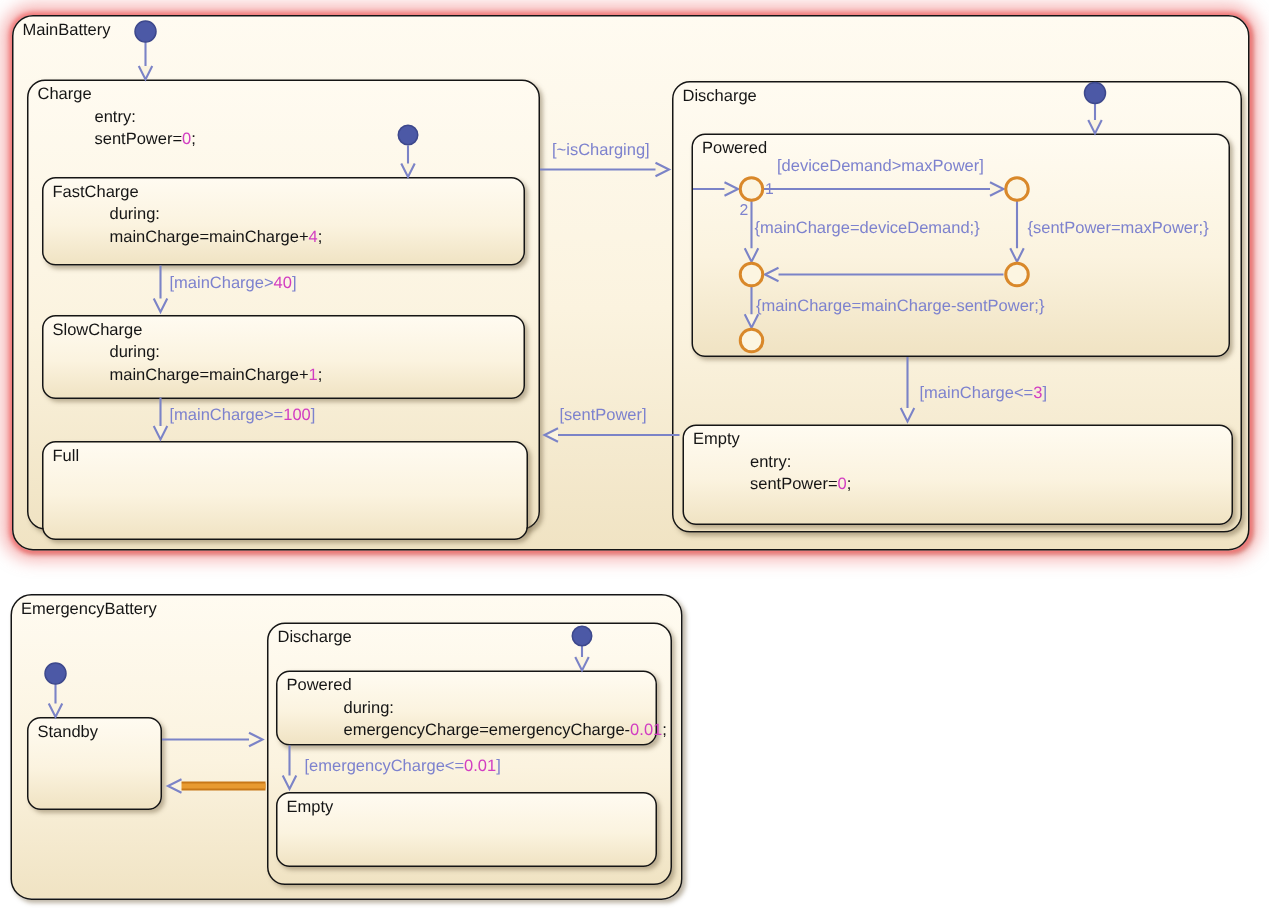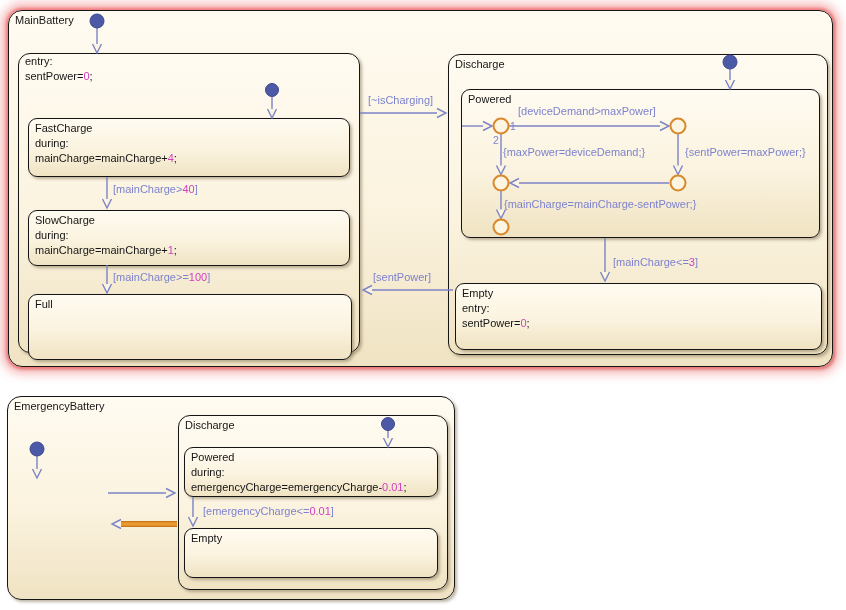--- a/index.html
+++ b/index.html
@@ -19,41 +19,42 @@
     box-shadow:0 0 3px 2px rgba(240,118,118,0.95),
                0 0 10px 7px rgba(240,118,118,0.50),
                2px 2px 3px rgba(125,110,80,0.5);
   }
   .title{
     font-size:11px;line-height:15px;color:#151515;
     padding:2px 4px 0 6px;white-space:nowrap;
   }
   .body-line{
     font-size:11px;line-height:15px;color:#151515;
-    padding:0 0 0 6px;white-space:nowrap;
+    padding:0 0 0 6px;white-space:nowrap;margin-left:38px;
   }
   .num{color:#D23EC2;}
   .tlabel{
     position:absolute;font-size:11px;line-height:13px;
     color:#7D82CE;white-space:nowrap;
   }
   .jnum{font-size:10.5px;}
   svg#wires{position:absolute;left:0;top:0;z-index:50;pointer-events:none;}
   .labels{position:absolute;left:0;top:0;width:100%;height:100%;z-index:60;border-radius:11px;}
 </style>
 </head>
 <body>
 
 <div id="canvas">
 
   <div class="state r14 glow" style="left:8px;top:10px;width:825px;height:357px">
     <div class="title">MainBattery</div>
   </div>
 
   <div class="state r12" style="left:18px;top:53px;width:342px;height:300px">
+    <div class="title">Charge</div>
     <div class="body-line">entry:</div>
     <div class="body-line"><span>sentPower=</span><span class="num">0</span><span>;</span></div>
   </div>
 
   <div class="state r9" style="left:28px;top:118px;width:322px;height:59px">
     <div class="title">FastCharge</div>
     <div class="body-line">during:</div>
     <div class="body-line"><span>mainCharge=mainCharge+</span><span class="num">4</span><span>;</span></div>
   </div>
 
@@ -78,20 +79,23 @@
   <div class="state r9" style="left:455px;top:283px;width:367px;height:67px">
     <div class="title">Empty</div>
     <div class="body-line">entry:</div>
     <div class="body-line"><span>sentPower=</span><span class="num">0</span><span>;</span></div>
   </div>
 
   <div class="state r14" style="left:7px;top:396px;width:448px;height:204px">
     <div class="title">EmergencyBattery</div>
   </div>
 
+  <div class="state r9" style="left:18px;top:478px;width:90px;height:62px">
+    <div class="title">Standby</div>
+  </div>
 
   <div class="state r12" style="left:178px;top:415px;width:270px;height:175px">
     <div class="title">Discharge</div>
   </div>
 
   <div class="state r9" style="left:184px;top:447px;width:254px;height:50px">
     <div class="title">Powered</div>
     <div class="body-line">during:</div>
     <div class="body-line"><span>emergencyCharge=emergencyCharge-</span><span class="num">0.01</span><span>;</span></div>
   </div>
@@ -170,19 +174,19 @@
 
   <div class="labels">
     <div class="tlabel" style="left:368px;top:94px"><span>[~isCharging]</span></div>
     <div class="tlabel" style="left:373px;top:271px"><span>[sentPower]</span></div>
     <div class="tlabel" style="left:113px;top:183px"><span>[mainCharge&gt;</span><span class="num">40</span><span>]</span></div>
     <div class="tlabel" style="left:113px;top:271px"><span>[mainCharge&gt;=</span><span class="num">100</span><span>]</span></div>
     <div class="tlabel" style="left:613px;top:256px"><span>[mainCharge&lt;=</span><span class="num">3</span><span>]</span></div>
     <div class="tlabel" style="left:518px;top:105px"><span>[deviceDemand&gt;maxPower]</span></div>
     <div class="tlabel jnum" style="left:510px;top:120px"><span>1</span></div>
     <div class="tlabel jnum" style="left:493px;top:134px"><span>2</span></div>
-    <div class="tlabel" style="left:503px;top:146px"><span>{maxPower=deviceDemand;}</span></div>
+    <div class="tlabel" style="left:503px;top:146px"><span>{mainCharge=deviceDemand;}</span></div>
     <div class="tlabel" style="left:685px;top:146px"><span>{sentPower=maxPower;}</span></div>
     <div class="tlabel" style="left:504px;top:198px"><span>{mainCharge=mainCharge-sentPower;}</span></div>
     <div class="tlabel" style="left:203px;top:505px"><span>[emergencyCharge&lt;=</span><span class="num">0.01</span><span>]</span></div>
   </div>
 
 </div>
 
 </body></html>

